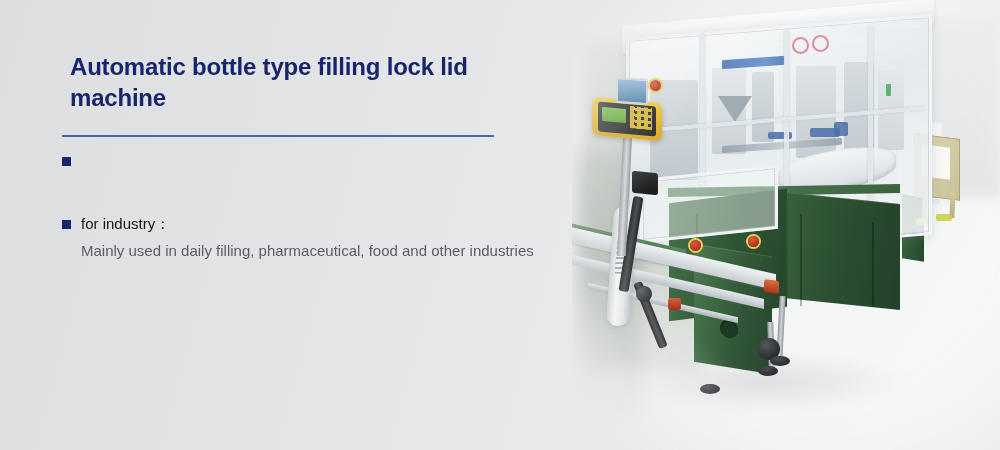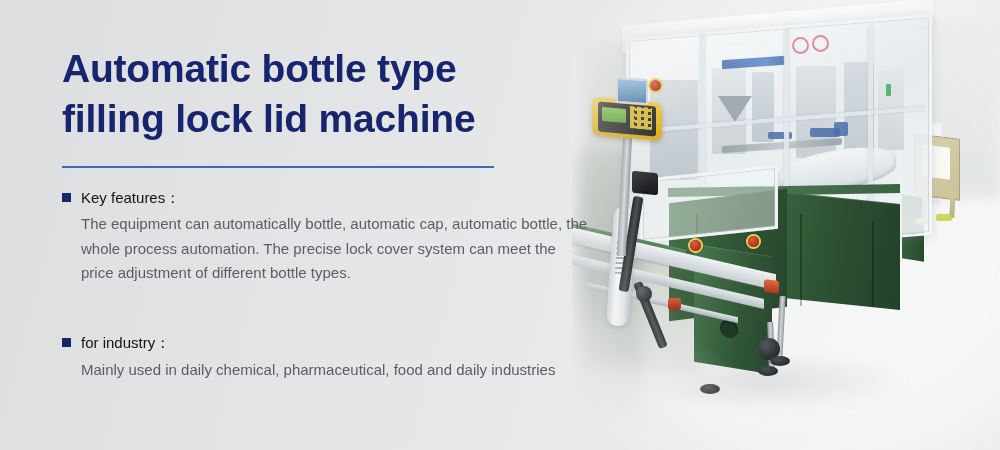--- a/index.html
+++ b/index.html
@@ -24,26 +24,26 @@
   
   .text-col {
     position: absolute;
     left: 62px;
     top: 44px;
     width: 540px;
     z-index: 5;
   }
 
   .headline {
-    font-size: 39px;
+    font-size: 24px;
     font-weight: bold;
     color: #16256d;
     line-height: 1.28;
     letter-spacing: -0.2px;
-    margin: 0;
+    margin: 8px;
     width: 470px;
   }
 
   .divider {
     margin-top: 22px;
     width: 432px;
     height: 2px;
     background: #3b6cb0;
   }
 
@@ -366,31 +366,29 @@
 
   <div class="text-col">
 
     <h1 class="headline">Automatic bottle type filling lock lid machine</h1>
 
     <div class="divider"></div>
 
     <div class="feature-block">
       <div class="feature-heading">
         <span class="bullet-square"></span>
-        <span>Key features：</span>
       </div>
-      <div class="feature-body">The equipment can automatically bottle, automatic cap, automatic bottle, the whole process automation. The precise lock cover system can meet the price adjustment of different bottle types.</div>
     </div>
 
     <div class="feature-block second">
       <div class="feature-heading">
         <span class="bullet-square"></span>
         <span>for industry：</span>
       </div>
-      <div class="feature-body justify">Mainly used in daily chemical, pharmaceutical, food and daily industries</div>
+      <div class="feature-body justify">Mainly used in daily filling, pharmaceutical, food and other industries</div>
     </div>
 
   </div>
 
   <div class="photo-wrap">
     <div class="photo">
 
       <div class="m haze-a"></div>
       <div class="m haze-b"></div>
       <div class="m left-blur-col"></div>

